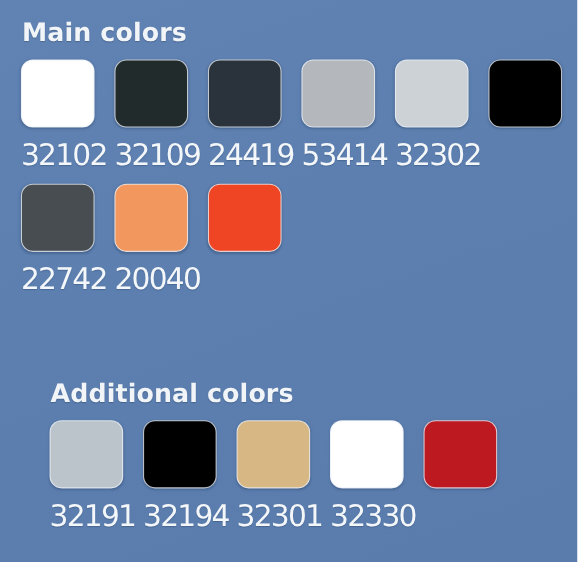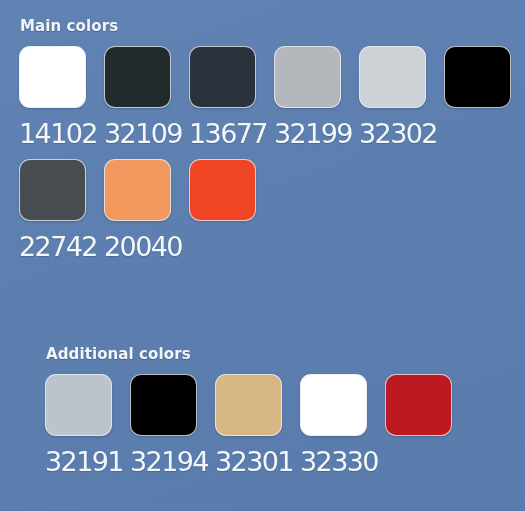--- a/index.html
+++ b/index.html
@@ -25,21 +25,21 @@
     left: 0;
     width: 525px;
   }
   #main-colors-section { top: 0; }
   #additional-colors-section { top: 328px; padding-left: 26px; }
 
   .section-title {
     margin: 0;
     padding: 17px 0 0 20px;
     font-family: "DejaVu Sans", sans-serif;
-    font-size: 15px;
+    font-size: 23px;
     font-weight: bold;
     color: #f2f5f8;
     letter-spacing: 0.1px;
     text-shadow: 0 1px 1px rgba(30,52,84,0.35);
   }
 
   .swatch-row {
     display: flex;
     padding: 11px 0 0 19px;
     gap: 18px;
@@ -83,24 +83,24 @@
     <div class="swatch-row">
       <div class="swatch" style="background-color: rgb(255, 255, 255);"></div>
       <div class="swatch" style="background-color: rgb(34, 43, 44);"></div>
       <div class="swatch" style="background-color: rgb(42, 50, 59);"></div>
       <div class="swatch" style="background-color: rgb(180, 183, 187);"></div>
       <div class="swatch" style="background-color: rgb(204, 210, 214);"></div>
       <div class="swatch" style="background-color: rgb(0, 0, 0);"></div>
     </div>
 
     <div class="code-row">
-      <span class="code">14102</span>
+      <span class="code">32102</span>
       <span class="code">32109</span>
-      <span class="code">13677</span>
-      <span class="code">32199</span>
+      <span class="code">24419</span>
+      <span class="code">53414</span>
       <span class="code">32302</span>
     </div>
 
     <div class="swatch-row tight-top">
       <div class="swatch" style="background-color: rgb(71, 77, 80);"></div>
       <div class="swatch" style="background-color: rgb(242, 152, 94);"></div>
       <div class="swatch" style="background-color: rgb(240, 69, 36);"></div>
     </div>
 
     <div class="code-row">

